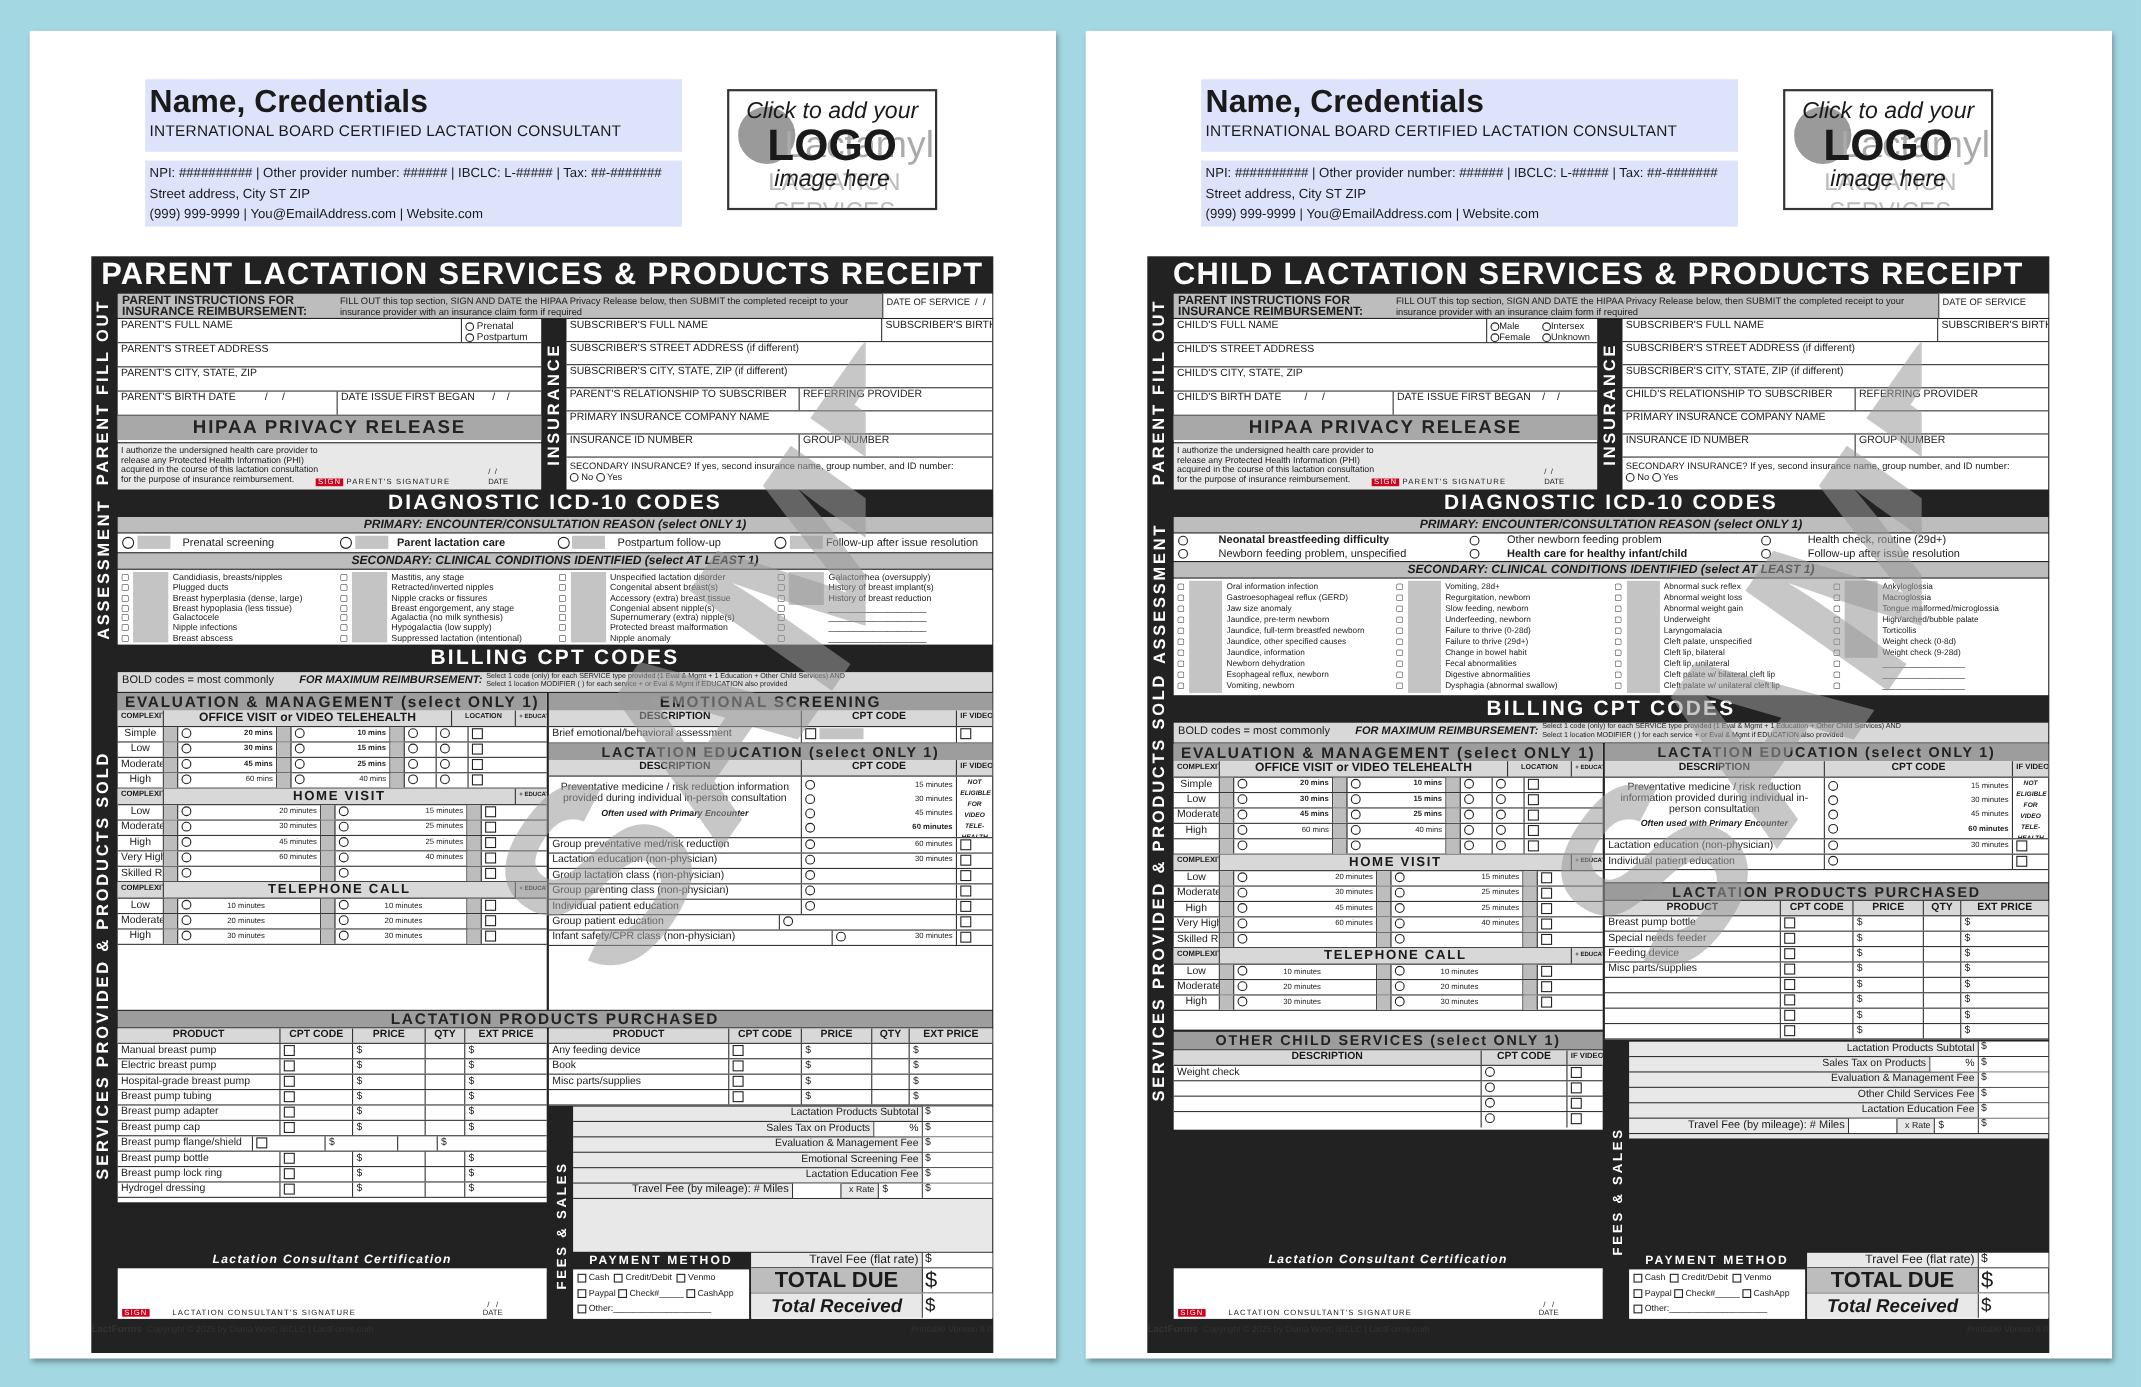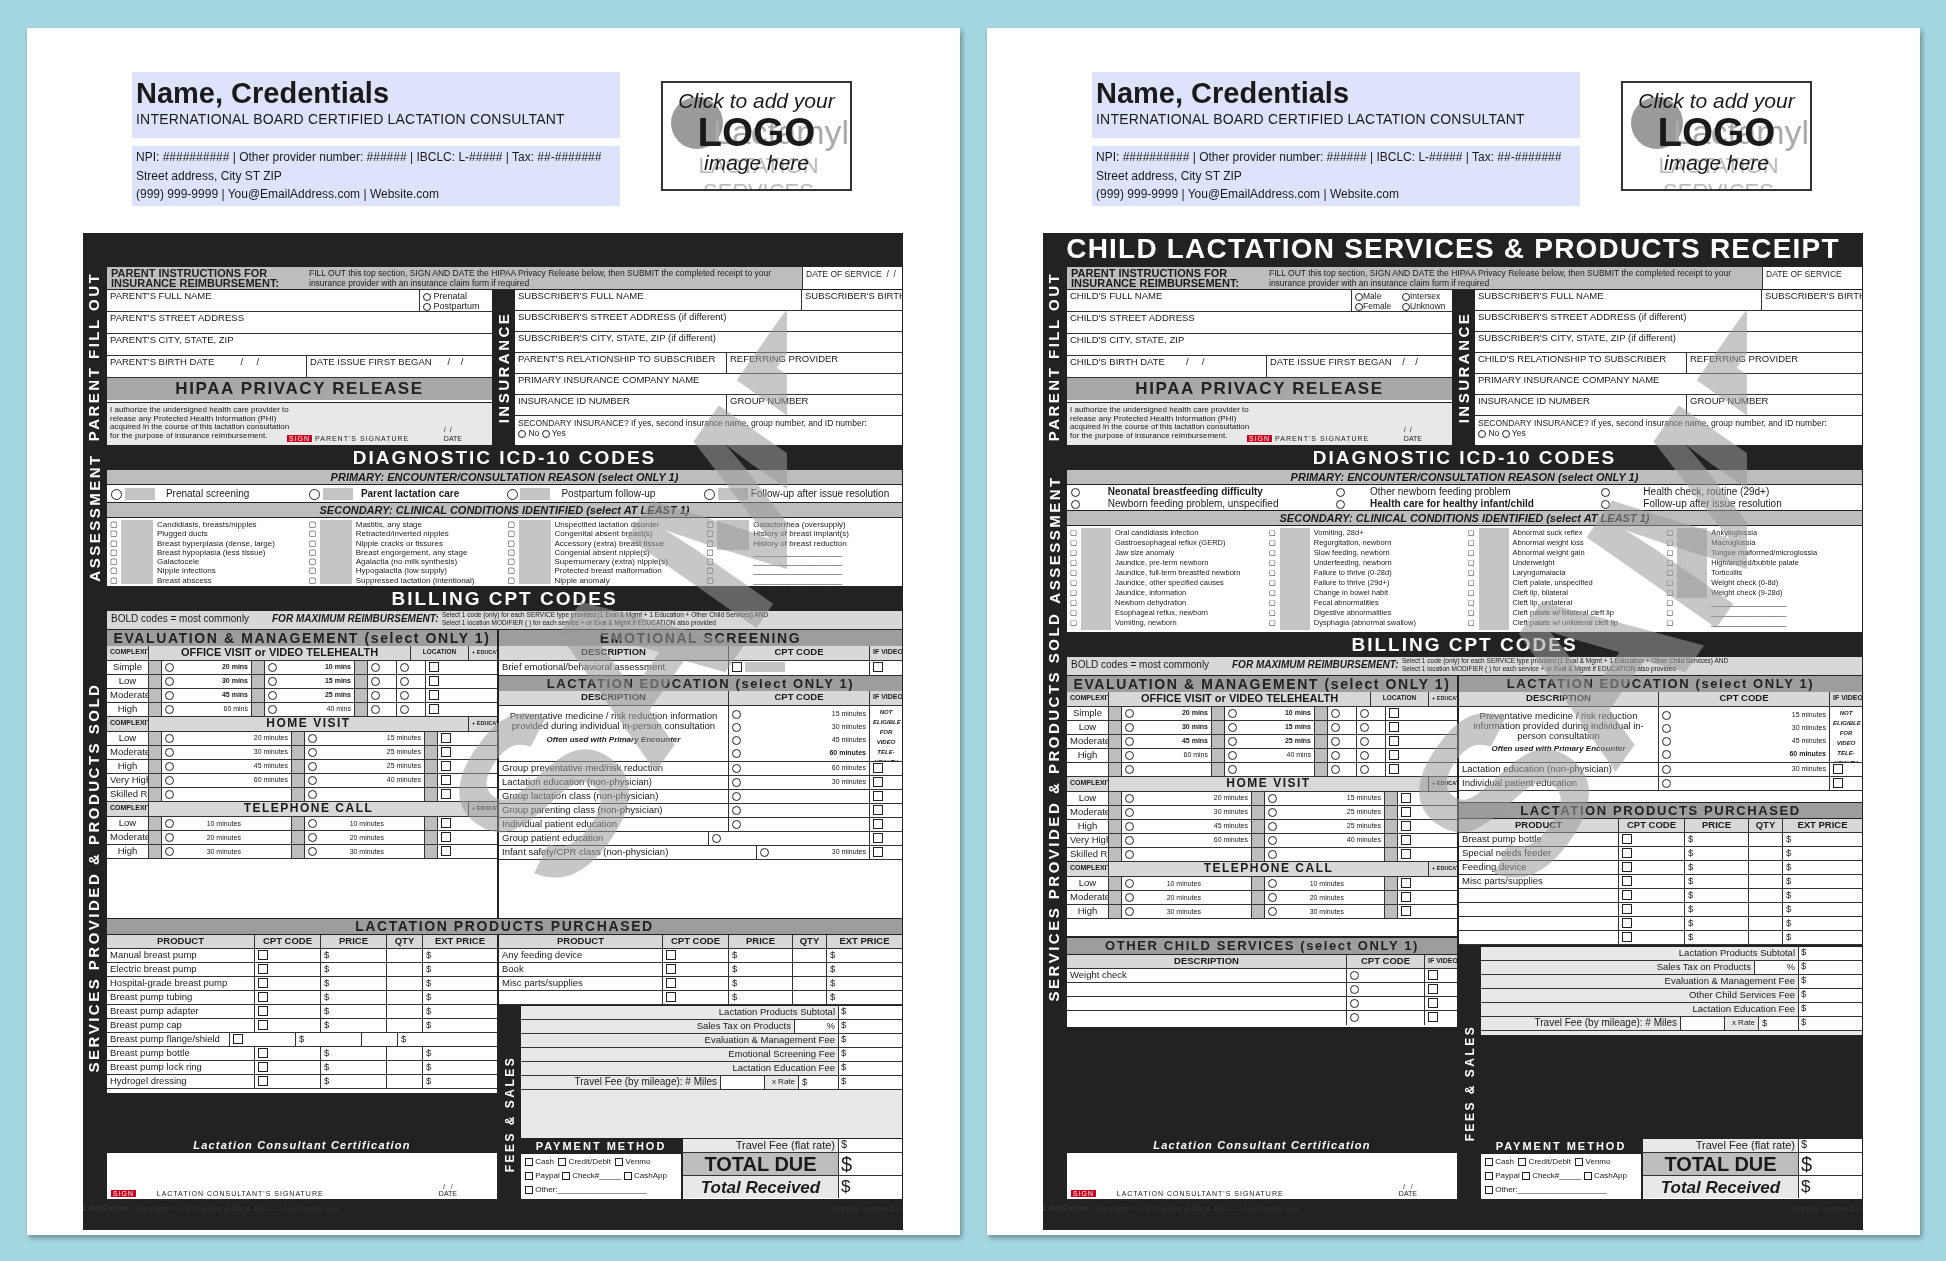--- a/index.html
+++ b/index.html
@@ -53,20 +53,21 @@
   <div class="logo">
     <div class="bg1"></div>
     <div class="bg2">Lactamylk</div>
     <div class="bg3">LACTATION SERVICES</div>
     <div class="t1">Click to add your</div>
     <div class="t2">LOGO</div>
     <div class="t3">image here</div>
   </div>
 
   <div class="form">
+    <div class="title">PARENT LACTATION SERVICES &amp; PRODUCTS RECEIPT</div>
 
     <div class="vl" style="top:34px;height:178px">
         <span>PARENT FILL OUT</span>
       </div>
     <div class="sec g1" style="left:24px;top:34px;width:795px;height:22px;display:flex;font-size:11px;line-height:10px">
       <div style="width:200px;padding:1px 4px;font-weight:bold;color:#222">PARENT INSTRUCTIONS FOR INSURANCE REIMBURSEMENT:</div>
       <div style="flex:1;font-size:8.5px;padding:1px 2px">FILL OUT this top section, SIGN AND DATE the HIPAA Privacy Release below, then SUBMIT the completed receipt to your insurance provider with an insurance claim form if required</div>
       <div style="width:100px;background:#fff;font-size:8.5px;padding:2px 3px;border-left:1px solid #333"><span>DATE OF SERVICE</span> &nbsp;/ &nbsp;/</div>
     </div>
     <div class="sec" style="left:24px;top:57px;width:385px;height:112px">
@@ -703,21 +704,21 @@
           <div><span class="rd" style="width:9px;height:9px"></span> &nbsp;&nbsp;&nbsp;&nbsp;&nbsp;&nbsp;&nbsp;&nbsp;&nbsp;&nbsp; <span>Health check, routine (29d+)</span></div>
           <div><span class="rd" style="width:9px;height:9px"></span> &nbsp;&nbsp;&nbsp;&nbsp;&nbsp;&nbsp;&nbsp;&nbsp;&nbsp;&nbsp; <span>Follow-up after issue resolution</span></div>
         </div>
     </div>
     <div class="sec g1" style="left:24px;top:278px;width:795px;height:14px;font-size:11px;text-align:center;font-style:italic;font-weight:bold;line-height:14px">SECONDARY:  CLINICAL CONDITIONS IDENTIFIED (select AT LEAST 1)</div>
     <div class="sec" style="left:24px;top:293px;width:795px;height:106px;display:flex;font-size:7.5px;line-height:10px">
       <div style="flex:1;display:flex">
           <div style="width:14px;padding:2px 3px">▢<br>▢<br>▢<br>▢<br>▢<br>▢<br>▢<br>▢<br>▢<br>▢</div>
           <div class="gbox" style="width:30px;margin:2px 0"></div>
           <div style="padding:2px 4px">
-            <div>Oral candidiasis infection</div>
+            <div>Oral information infection</div>
             <div>Gastroesophageal reflux (GERD)</div>
             <div>Jaw size anomaly</div>
             <div>Jaundice, pre-term newborn</div>
             <div>Jaundice, full-term breastfed newborn</div>
             <div>Jaundice, other specified causes</div>
             <div>Jaundice, information</div>
             <div>Newborn dehydration</div>
             <div>Esophageal reflux, newborn</div>
             <div>Vomiting, newborn</div>
           </div>

